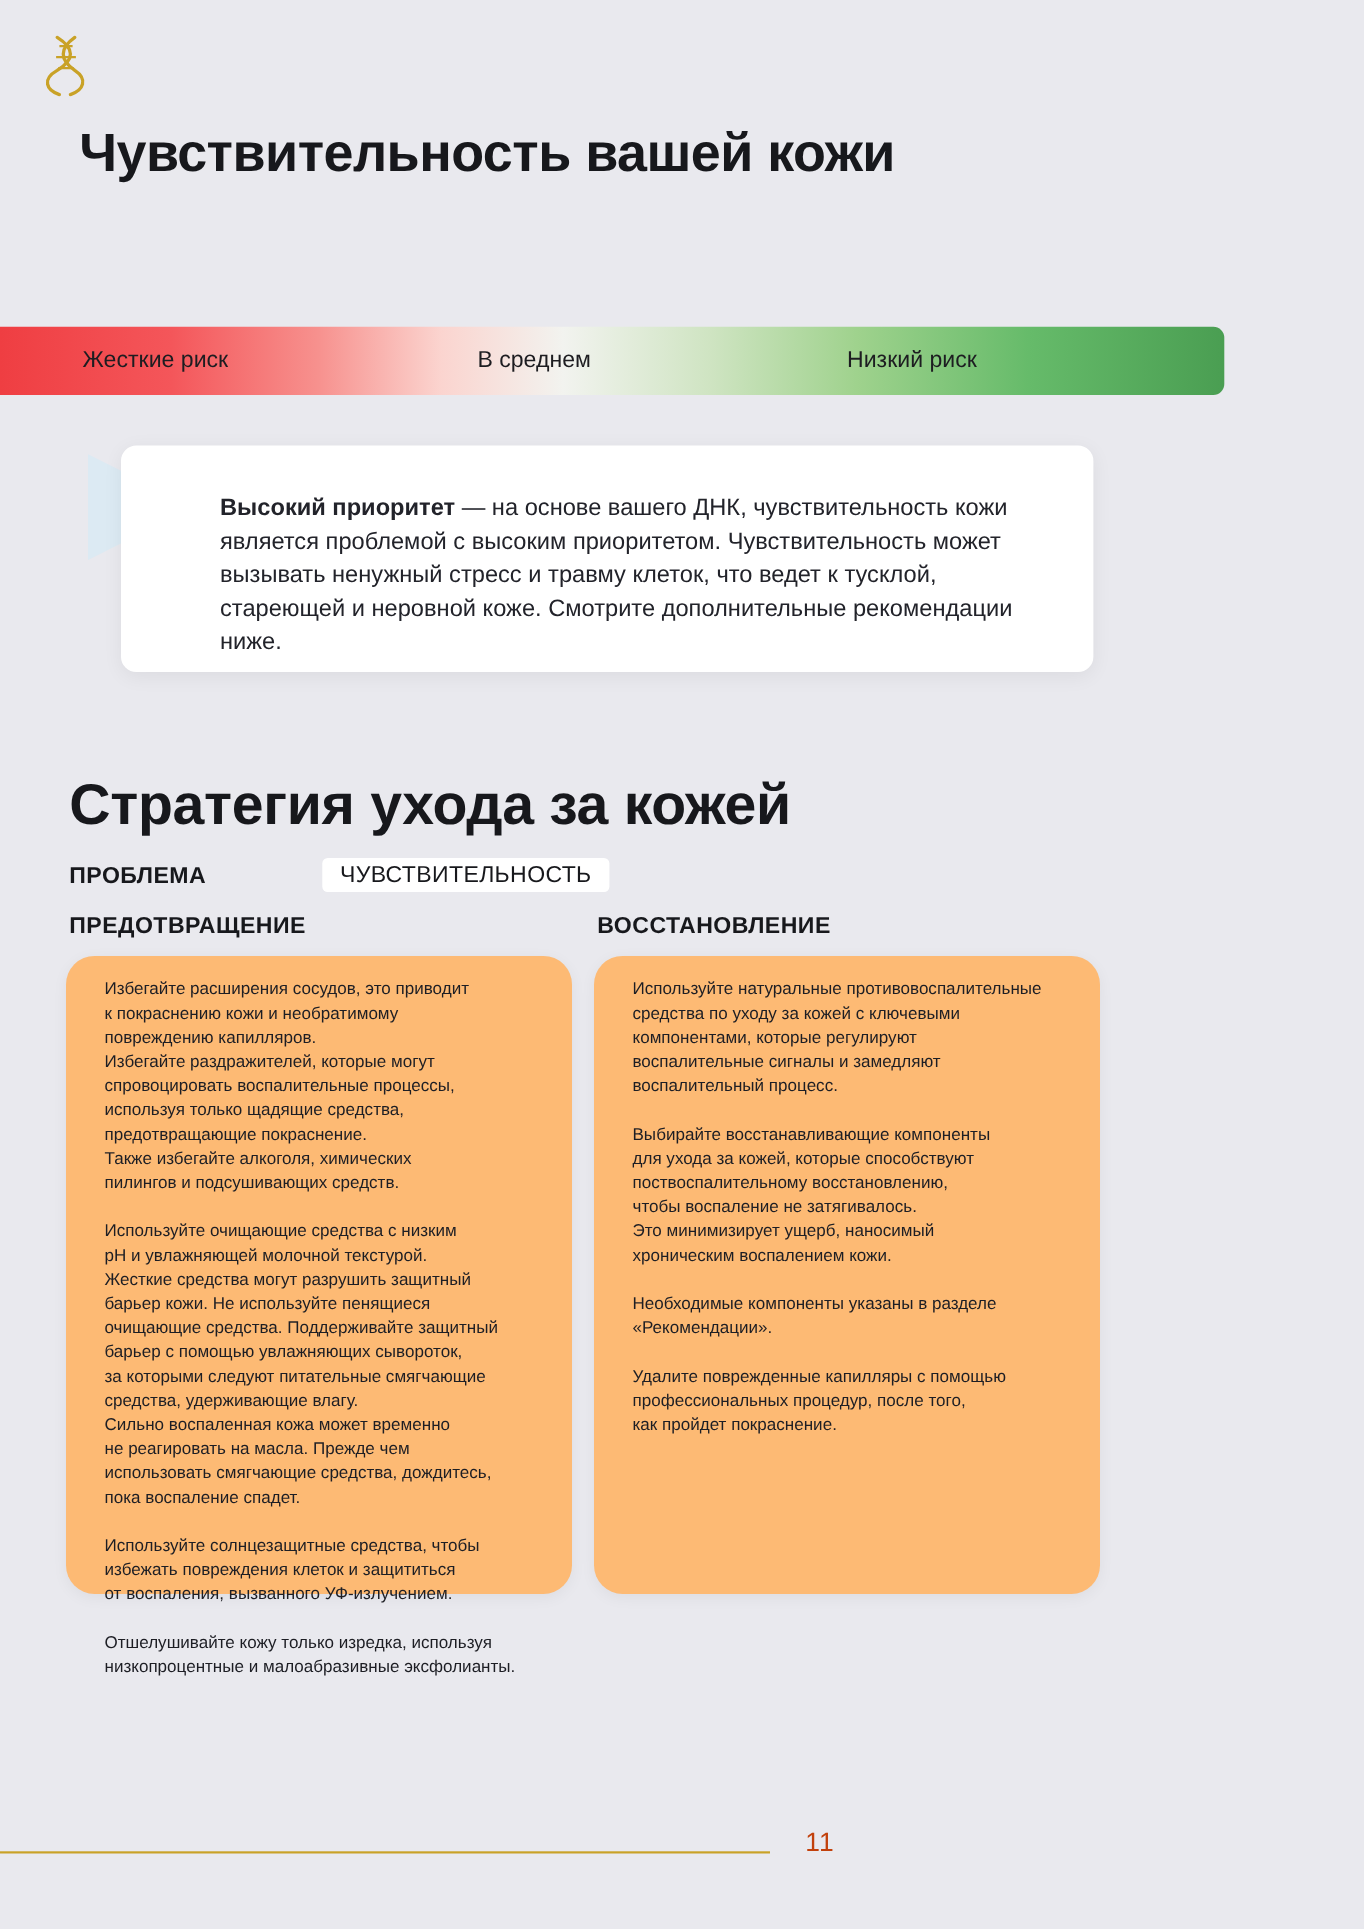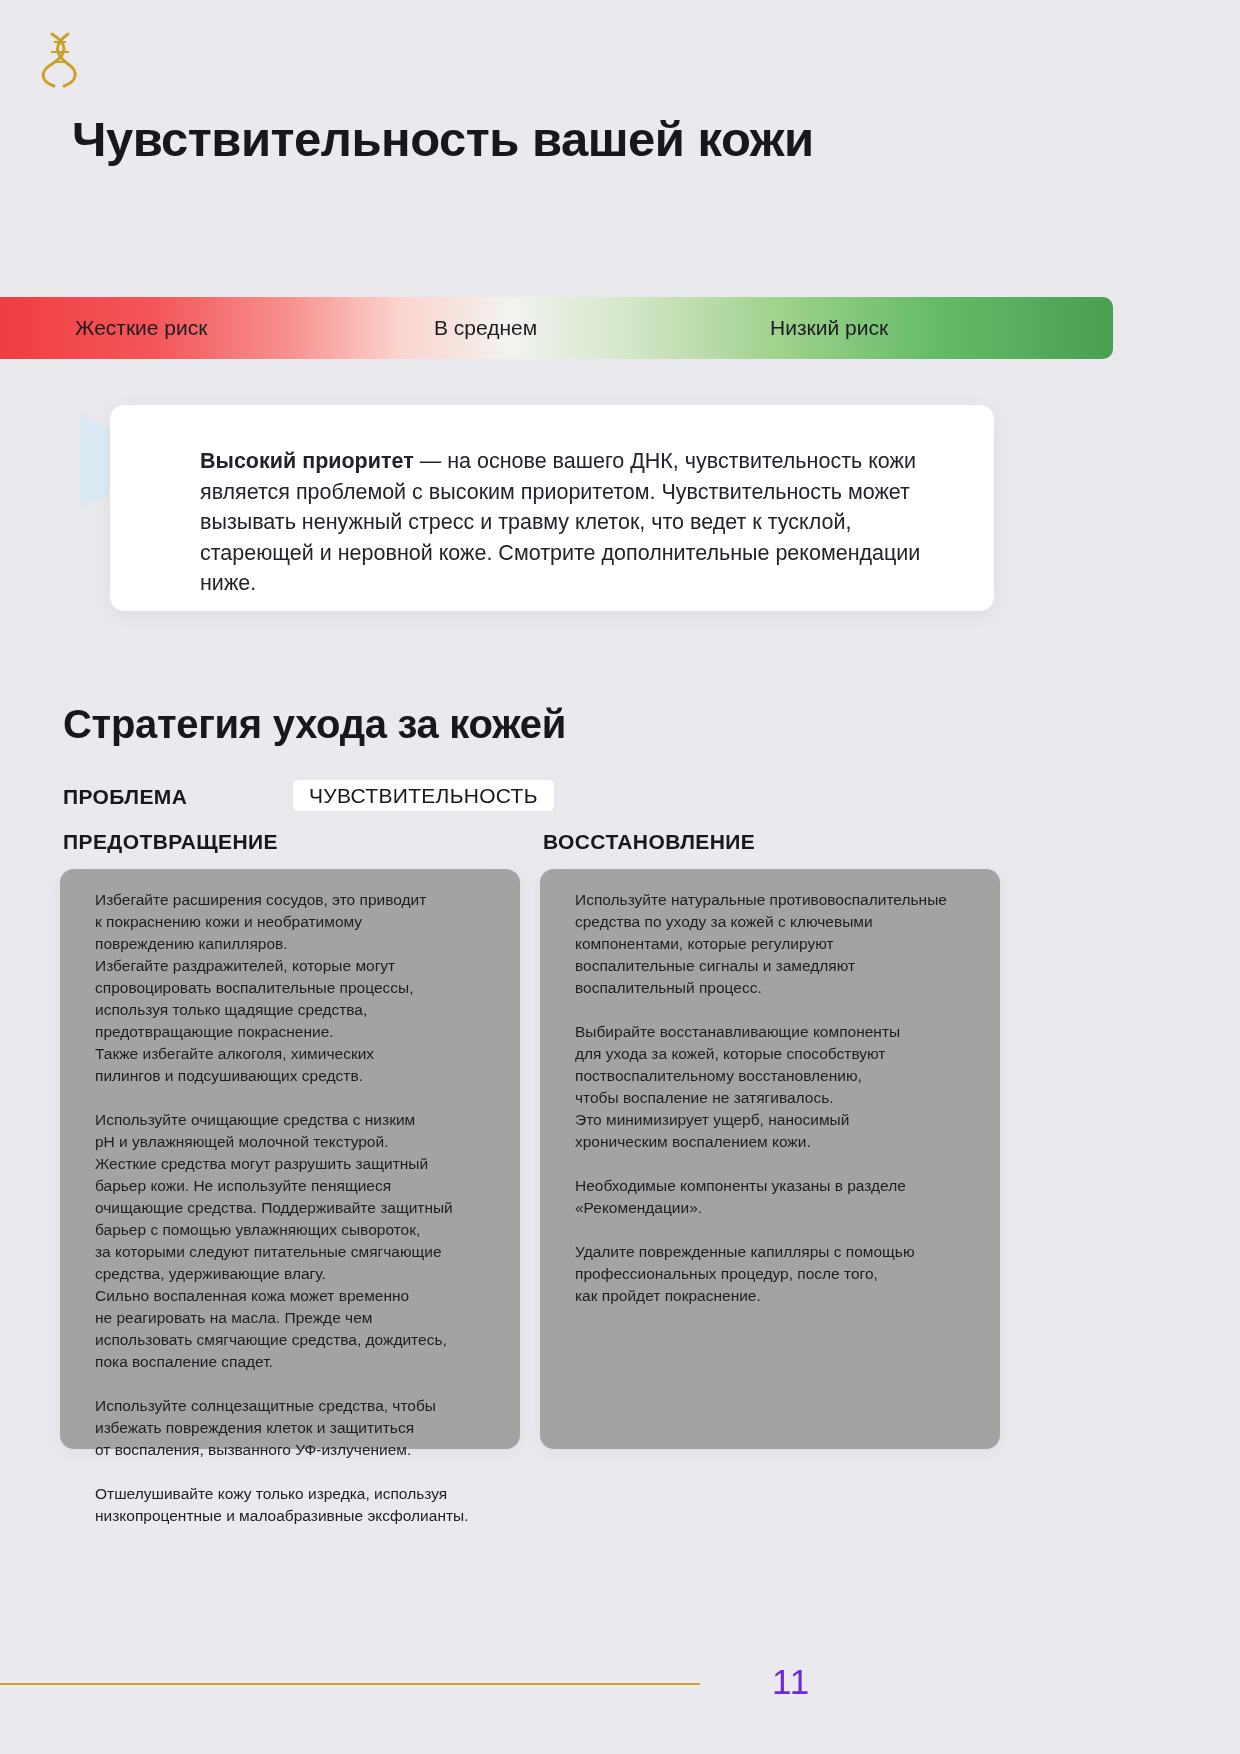--- a/index.html
+++ b/index.html
@@ -128,21 +128,21 @@
     line-height: 1.42;
     color: #22232a;
   }
   .callout b { font-weight: bold; }
 
   
   .strategy-title {
     position: absolute;
     left: 63px;
     top: 702px;
-    font-size: 40px;
+    font-size: 52px;
     font-weight: bold;
     color: #17181c;
     letter-spacing: -0.3px;
   }
 
   .problem-label {
     position: absolute;
     left: 63px;
     top: 785px;
     font-size: 21px;
@@ -174,22 +174,22 @@
     color: #17181c;
   }
   .col-head.left  { left: 63px; }
   .col-head.right { left: 543px; }
 
   .col-card {
     position: absolute;
     top: 869px;
     width: 460px;
     height: 580px;
-    background: #a3a3a3;
-    border-radius: 14px;
+    background: #fdba74;
+    border-radius: 26px;
     box-shadow: 0 3px 14px rgba(0,0,0,0.05);
   }
   .col-card.left  { left: 60px; }
   .col-card.right { left: 540px; }
 
   .col-body {
     position: absolute;
     left: 35px;
     top: 20px;
     width: 395px;
@@ -203,24 +203,24 @@
   .footer-line {
     position: absolute;
     left: 0;
     top: 1683px;
     width: 700px;
     height: 2px;
     background: #c9a227;
   }
   .footer-page {
     position: absolute;
-    left: 772px;
+    left: 732px;
     top: 1662px;
-    font-size: 35px;
-    color: #6d28d9;
+    font-size: 24px;
+    color: #c2410c;
     letter-spacing: 1px;
   }
 </style>
 </head>
 <body>
 
 <div class="page">
 
   <div class="logo">
     <svg width="44" height="58" viewBox="0 0 44 58">

